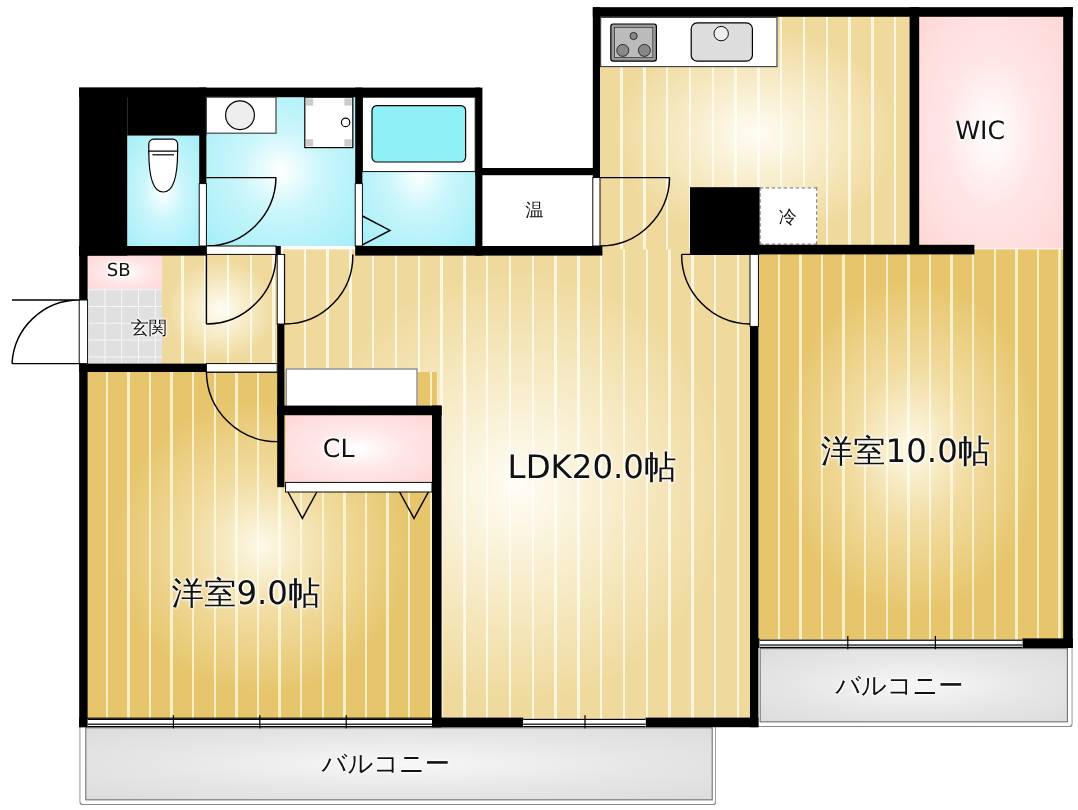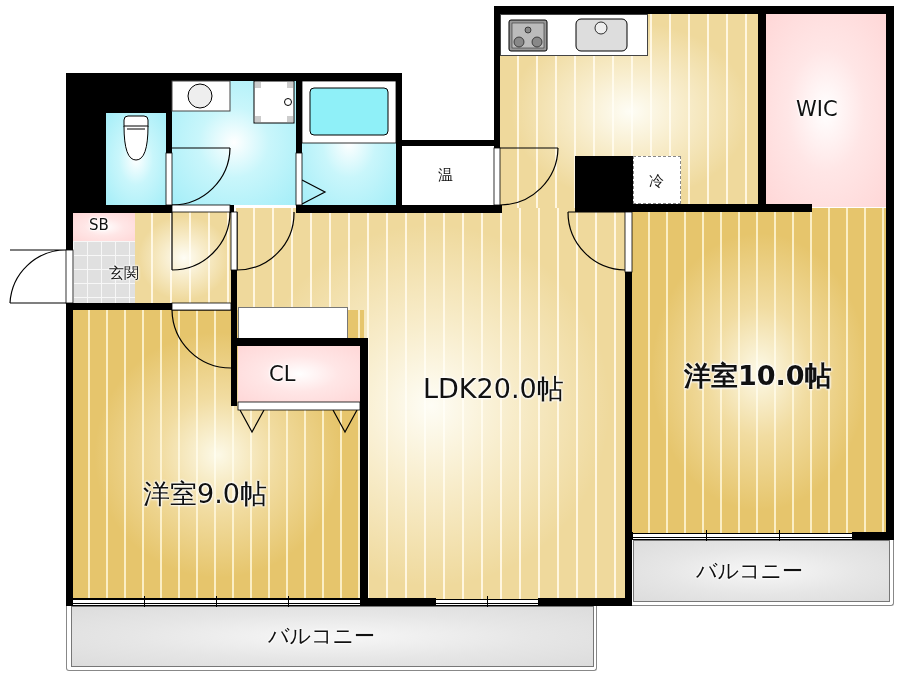--- a/index.html
+++ b/index.html
@@ -215,16 +215,16 @@
   <rect x="238" y="402" width="122" height="8" fill="#fff" stroke="#000" stroke-width="0.8"></rect>
 </svg>
 
 <div class="label lbl-mid" style="left:796px;top:97px;">WIC</div>
 <div class="label lbl-sm" style="left:438px;top:166px;">温</div>
 <div class="label lbl-sm" style="left:649px;top:172px;">冷</div>
 <div class="label lbl-sm" style="left:89px;top:216px;">SB</div>
 <div class="label lbl-sm" style="left:85px;top:264px;margin-left:24px;">玄関</div>
 <div class="label lbl-mid" style="left:269px;top:362px;">CL</div>
 <div class="label lbl-big" style="left:423px;top:360px;margin-top:11px;">LDK20.0帖</div>
-<div class="label lbl-big" style="left:684px;top:358px;font-weight:bold;">洋室10.0帖</div>
+<div class="label lbl-big" style="left:684px;top:358px;">洋室10.0帖</div>
 <div class="label lbl-big" style="left:143px;top:476px;">洋室9.0帖</div>
 <div class="label lbl-mid" style="left:268px;top:622px;">バルコニー</div>
 <div class="label lbl-mid" style="left:696px;top:557px;">バルコニー</div>
 
 </body></html>

